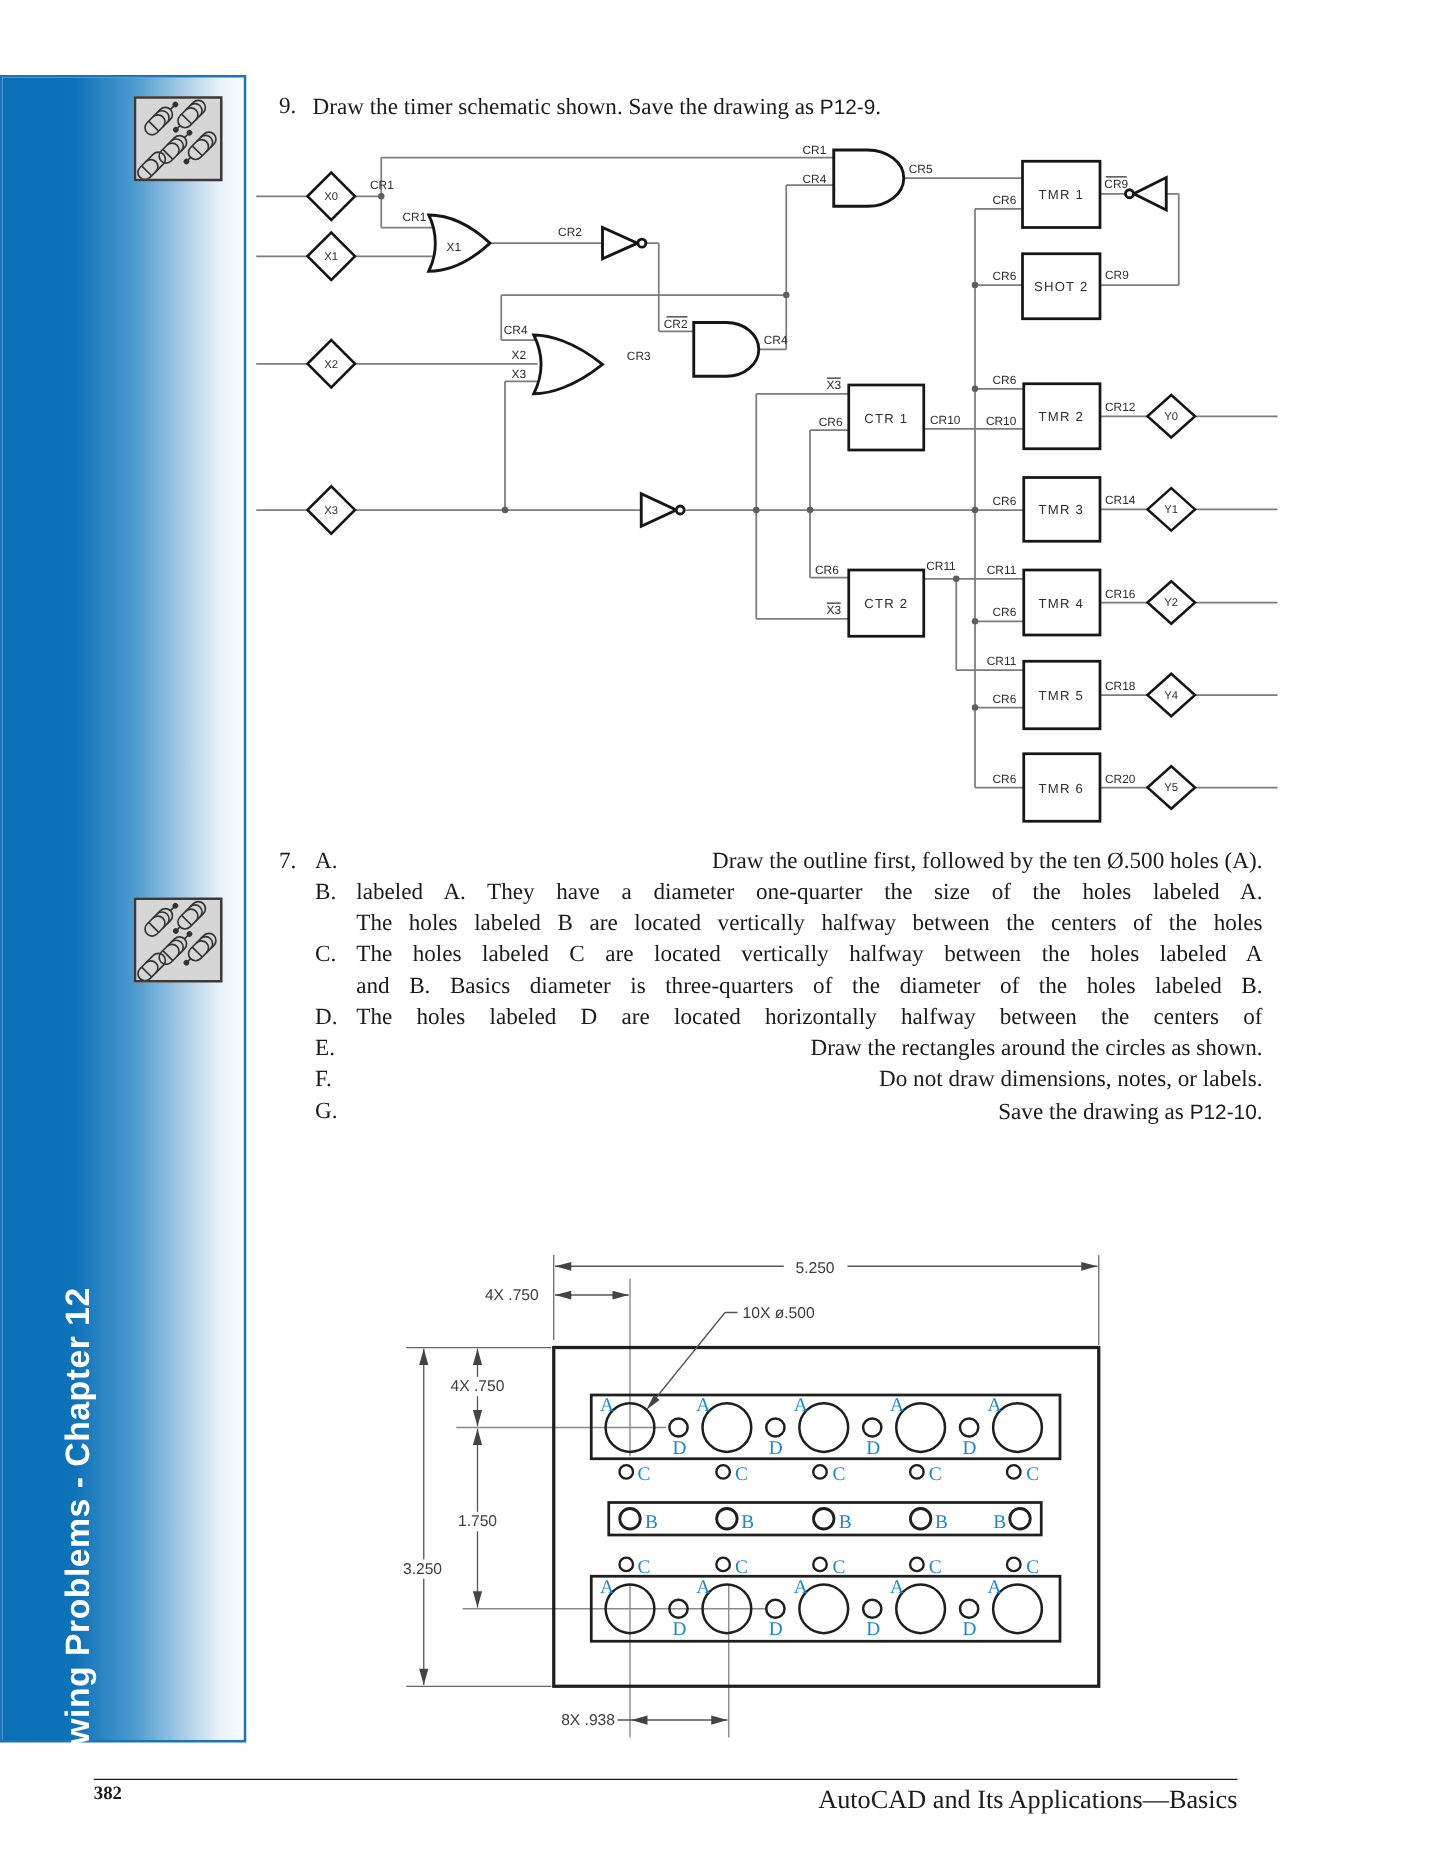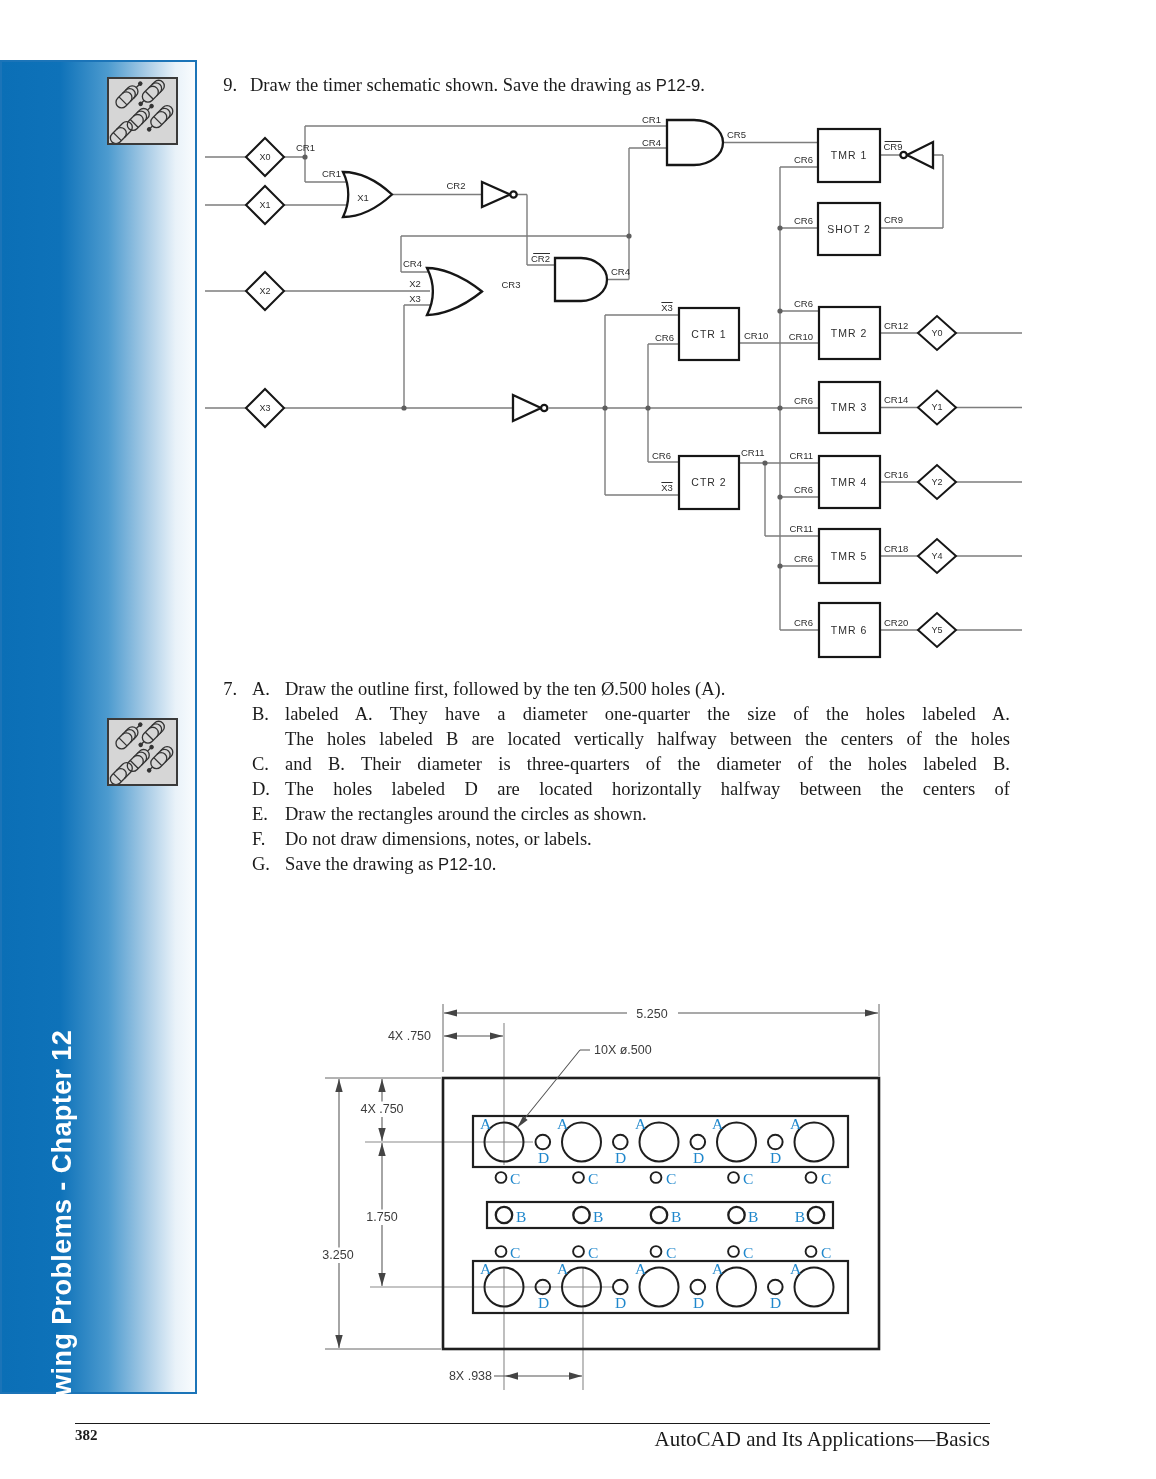--- a/index.html
+++ b/index.html
@@ -18,21 +18,21 @@
   
   .prob{position:absolute;left:213px;font-size:18.5px;line-height:25px;}
   #p9{top:73px;}
   #p10{top:677px;}
   .pnum{position:absolute;left:0;top:0;width:24px;text-align:right;}
   .ptext{margin-left:37px;}
   .introline{margin-left:37px;width:760px;height:25px;}
   .item{margin-left:39px;display:flex;}
   .letter{width:33px;flex:0 0 33px;}
   .ilines{width:725px;}
-  .iline{height:25px;}
+  .iline{height:25px;text-align:right;}
   .j{text-align:justify;text-align-last:justify;}
   .file{font-family:"Liberation Sans",sans-serif;font-size:.9em;}
   
   #drawing-svg{position:absolute;left:0;top:0;}
   .wire{stroke:#7d7d7d;stroke-width:1.4;fill:none;}
   .gate{stroke:#161616;stroke-width:2.3;fill:#ffffff;}
   .box{stroke:#161616;stroke-width:2.2;fill:#ffffff;}
   .dia{stroke:#161616;stroke-width:2;fill:#ffffff;}
   .dot{fill:#5e5e5e;}
   text.s{font-family:"Liberation Sans",sans-serif;font-size:9.5px;fill:#2e2e2e;}
@@ -145,21 +145,22 @@
       <div class="item">
         <span class="letter">B.</span>
         <div class="ilines">
           <div class="iline j"><span>labeled A. They have a diameter one-quarter the size of the holes labeled A.</span></div>
           <div class="iline j"><span>The holes labeled B are located vertically halfway between the centers of the holes</span></div>
         </div>
       </div>
       <div class="item">
         <span class="letter">C.</span>
         <div class="ilines">
-          <div class="iline j"><span>and B. Their diameter is three-quarters of the diameter of the holes labeled B.</span></div>
+          <div class="iline j"><span>The holes labeled C are located vertically halfway between the holes labeled A</span></div>
+          <div class="iline j"><span>and B. Basics diameter is three-quarters of the diameter of the holes labeled B.</span></div>
         </div>
       </div>
       <div class="item">
         <span class="letter">D.</span>
         <div class="ilines">
           <div class="iline j"><span>The holes labeled D are located horizontally halfway between the centers of</span></div>
         </div>
       </div>
       <div class="item">
         <span class="letter">E.</span>

